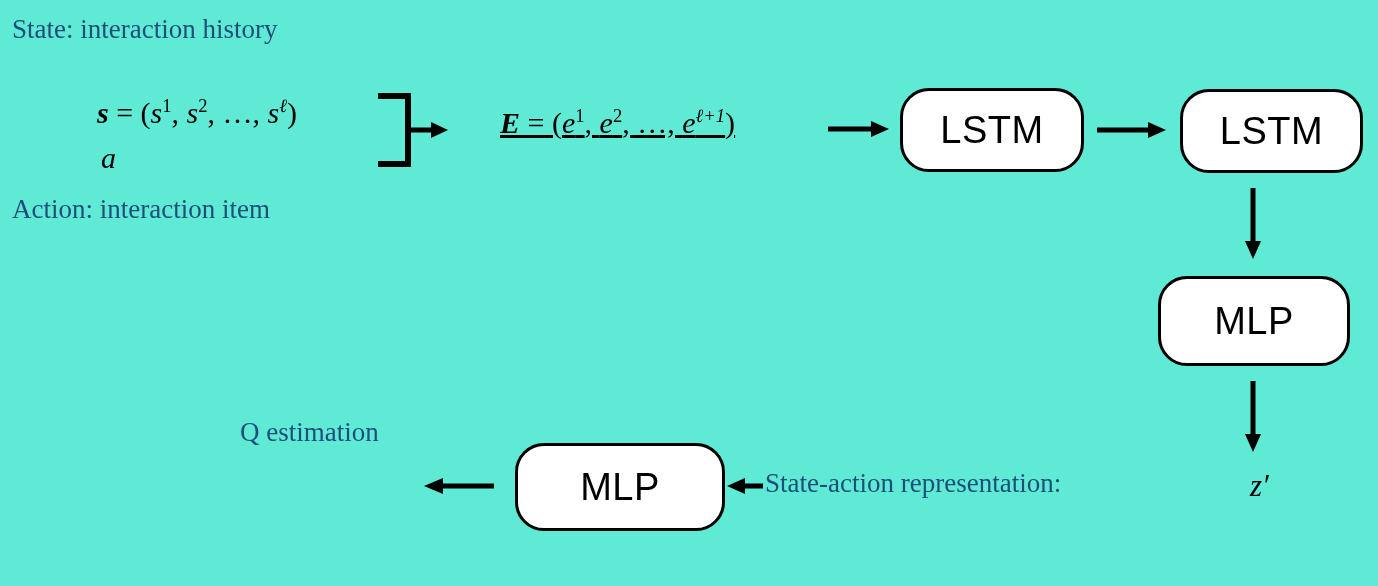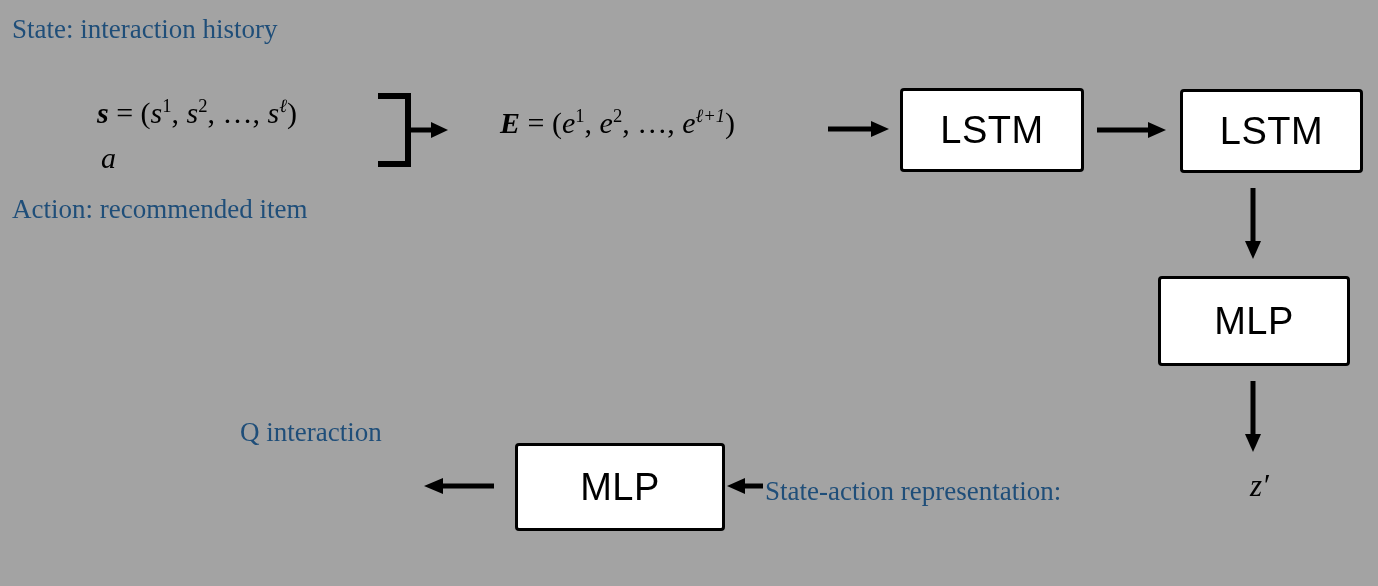--- a/index.html
+++ b/index.html
@@ -4,21 +4,21 @@
 <style>
   html, body {
     margin: 0;
     padding: 0;
     background: #ffffff;
   }
   #canvas {
     position: relative;
     width: 1378px;
     height: 586px;
-    background: #a3a3a3;
+    background: #5eead4;
     overflow: hidden;
     font-family: "Liberation Serif", serif;
   }
   .abs { position: absolute; }
 
   
   .label-blue {
     color: #1F4E79;
     font-family: "Liberation Serif", serif;
     font-size: 27px;
@@ -52,21 +52,21 @@
   .sub {
     font-size: 0.66em;
     vertical-align: sub;
     font-style: italic;
   }
 
   
   .node-box {
     box-sizing: border-box;
     border: 3px solid #000000;
-    border-radius: 4px;
+    border-radius: 29px;
     background: #ffffff;
     display: flex;
     align-items: center;
     justify-content: center;
     font-family: "Liberation Sans", sans-serif;
     font-size: 38px;
     color: #000000;
     letter-spacing: 0.5px;
   }
 
@@ -87,32 +87,32 @@
 <div id="canvas">
 
   <div class="abs label-blue" style="left:12px; top:16px;">State: interaction history</div>
 
   <div class="abs math" style="left:86px; top:97px;">
     <span class="bold">s</span><span class="up"> = (</span><span>s</span><span class="sup up">1</span><span class="up">, </span><span>s</span><span class="sup up">2</span><span class="up">, …, </span><span>s</span><span class="sup">ℓ</span><span class="up">)</span>
   </div>
 
   <div class="abs math bold" style="left:90px; top:143px;">a</div>
 
-  <div class="abs label-blue" style="left:12px; top:196px;">Action: recommended item</div>
+  <div class="abs label-blue" style="left:12px; top:196px;">Action: interaction item</div>
 
   <div class="abs" style="left:374px; top:90px;">
     <svg class="bracket" width="75" height="80" viewBox="0 0 75 80">
       <path d="M4 6 H34 V74 H4" fill="none" stroke="#000000" stroke-width="6"></path>
       <line x1="34" y1="40" x2="60" y2="40" stroke="#000000" stroke-width="5"></line>
       <polygon points="74,40 57,32 57,48" fill="#000000"></polygon>
     </svg>
   </div>
 
 
-  <div class="abs math" style="left:489px; top:107px;">
+  <div class="abs math" style="left:489px; top:107px;text-decoration:underline;">
     <span class="bold">E</span><span class="up"> = (</span><span>e</span><span class="sup up">1</span><span class="up">, </span><span>e</span><span class="sup up">2</span><span class="up">, …, </span><span>e</span><span class="sup">ℓ+1</span><span class="up">)</span>
   </div>
 
   <div class="abs" style="left:828px; top:116px;">
     <svg class="arrow-h" width="62" height="26" viewBox="0 0 62 26">
       <line x1="0" y1="13" x2="46" y2="13" stroke="#000000" stroke-width="5"></line>
       <polygon points="61,13 43,5 43,21" fill="#000000"></polygon>
     </svg>
   </div>
 
@@ -144,36 +144,36 @@
 
   <div class="abs" style="left:1240px; top:381px;">
     <svg class="arrow-v" width="26" height="72" viewBox="0 0 26 72">
       <line x1="13" y1="0" x2="13" y2="55" stroke="#000000" stroke-width="5"></line>
       <polygon points="13,71 5,53 21,53" fill="#000000"></polygon>
     </svg>
   </div>
 
   <div class="abs math bold" style="left:1239px; top:470px; font-size:31px;">z′</div>
 
-  <div class="abs label-blue" style="left:765px; top:470px;margin-top:8px;">State-action representation:</div>
+  <div class="abs label-blue" style="left:765px; top:470px;">State-action representation:</div>
 
   <div class="abs" style="left:727px; top:473px;">
     <svg class="arrow-h" width="36" height="26" viewBox="0 0 36 26">
       <line x1="36" y1="13" x2="14" y2="13" stroke="#000000" stroke-width="5"></line>
       <polygon points="0,13 18,5 18,21" fill="#000000"></polygon>
     </svg>
   </div>
 
   <div class="abs node-box" style="left:515px; top:443px; width:210px; height:88px;">
     <span>MLP</span>
   </div>
 
   <div class="abs" style="left:424px; top:473px;">
     <svg class="arrow-h" width="70" height="26" viewBox="0 0 70 26">
       <line x1="70" y1="13" x2="16" y2="13" stroke="#000000" stroke-width="5"></line>
       <polygon points="0,13 19,5 19,21" fill="#000000"></polygon>
     </svg>
   </div>
 
-  <div class="abs label-blue" style="left:240px; top:419px;">Q interaction</div>
+  <div class="abs label-blue" style="left:240px; top:419px;">Q estimation</div>
 
 
 </div>
 
 </body></html>

